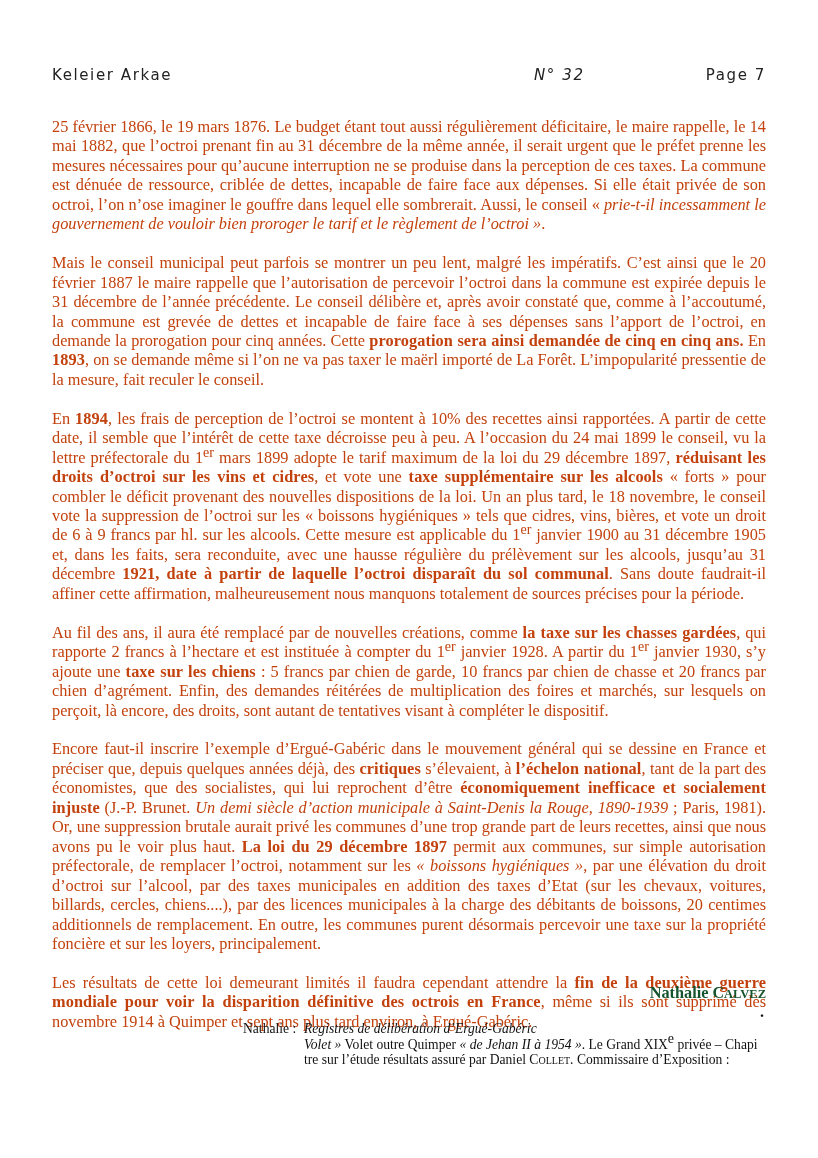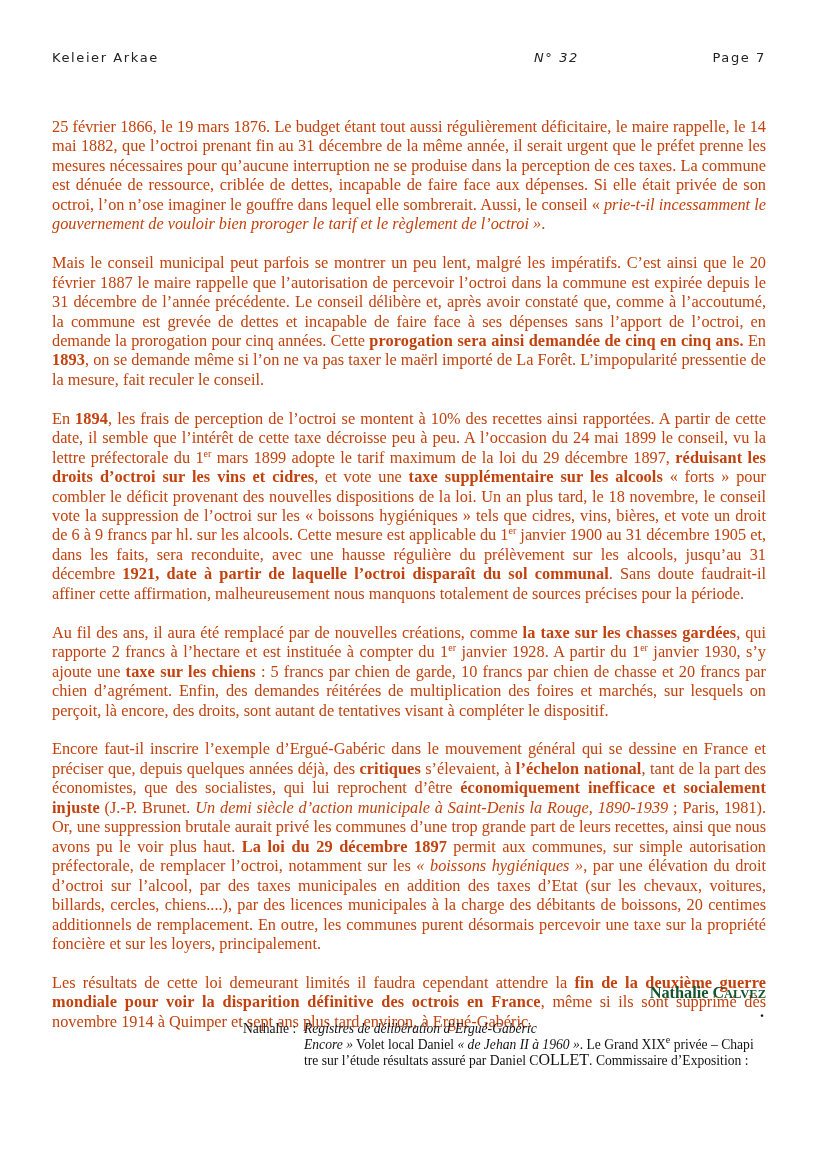--- a/index.html
+++ b/index.html
@@ -1,52 +1,52 @@
 <!DOCTYPE html>
 <html><head>
 <meta charset="utf-8">
 <style>
   html, body { margin: 0; padding: 0; background: #ffffff; }
   body { width: 818px; height: 1158px; position: relative; overflow: hidden; color: #1a1a1a; }
   .header {
-    position: absolute; top: 50px; left: 52px; width: 714px; height: 18px;
-    font-family: "DejaVu Sans", sans-serif; font-size: 13px; letter-spacing: 1.6px; color: #222;
+    position: absolute; top: 66px; left: 52px; width: 714px; height: 18px;
+    font-family: "DejaVu Sans", sans-serif; font-size: 15px; letter-spacing: 1.6px; color: #222;
   }
   .header .left { position: absolute; left: 0; top: 0; }
   .header .mid { position: absolute; left: 482px; top: 0; font-style: italic; }
   .header .right { position: absolute; right: 0; top: 0; }
   .content {
     position: absolute; top: 117px; left: 52px; width: 714px;
     font-family: Liberation Serif, serif; font-size: 16.3px; line-height: 19.45px;
     text-align: justify; color: #c2410c;
   }
   .content p { margin: 0 0 19.45px 0; }
   .content p.tight { margin-bottom: 0; }
   b { font-weight: bold; letter-spacing: 0.1px; }
   i { font-style: italic; }
-  sup { font-size: 10px; line-height: 0; vertical-align: 6px; margin-top: 44px; }
+  sup { font-size: 14px; line-height: 0; vertical-align: 6px; margin-top: 44px; }
   .sc-big { font-size: 16px; }
   .sc-small { font-size: 12.5px; }
   .signature {
     position: absolute; top: 983px; right: 52px;
     font-family: "Liberation Serif", serif; font-size: 16.3px; font-weight: bold; color: #14532d;
   }
   .sig-dot {
     position: absolute; top: 1003px; left: 760px;
     font-family: "Liberation Serif", serif; font-size: 16px; font-weight: bold; color: #111;
   }
   .sources {
     position: absolute; top: 1021px; left: 243px; width: 530px;
     font-family: "Liberation Serif", serif; font-size: 13.6px; line-height: 15.6px; color: #111;
   }
   .sources .label { position: absolute; left: 0; top: 0; }
   .sources .body { position: absolute; left: 61px; top: 0; width: 470px; }
   .sources .line { display: block; white-space: nowrap; }
   .sc-s-big { font-size: 13.6px; }
-  .sc-s-small { font-size: 16px; }
+  .sc-s-small { font-size: 10px; }
 </style>
 </head>
 <body>
 
 <div class="header">
   <span class="left">Keleier Arkae</span>
   <span class="mid">N° 32</span>
   <span class="right">Page 7</span>
 </div>
 
@@ -62,16 +62,16 @@
 <div class="signature">
   <span>Nathalie</span>
   <span class="sc-big">C</span><span class="sc-small">ALVEZ</span>
 </div>
 <div class="sig-dot">.</div>
 
 <div class="sources">
   <span class="label">Nathalie :</span>
   <div class="body">
     <span class="line"><i>Registres de délibération d’Ergué-Gabéric</i></span>
-    <span class="line"><i>Encore »</i><span> Volet local Daniel </span><i>« de Jehan II à 1960 »</i><span>. Le Grand XIX</span><sup>e</sup><span> privée – Chapi</span></span>
+    <span class="line"><i>Volet »</i><span> Volet outre Quimper </span><i>« de Jehan II à 1954 »</i><span>. Le Grand XIX</span><sup>e</sup><span> privée – Chapi</span></span>
     <span class="line"><span>tre sur l’étude résultats assuré par Daniel </span><span class="sc-s-big">C</span><span class="sc-s-small">OLLET</span><span>. Commissaire d’Exposition :</span></span>
   </div>
 </div>
 
 </body></html>

